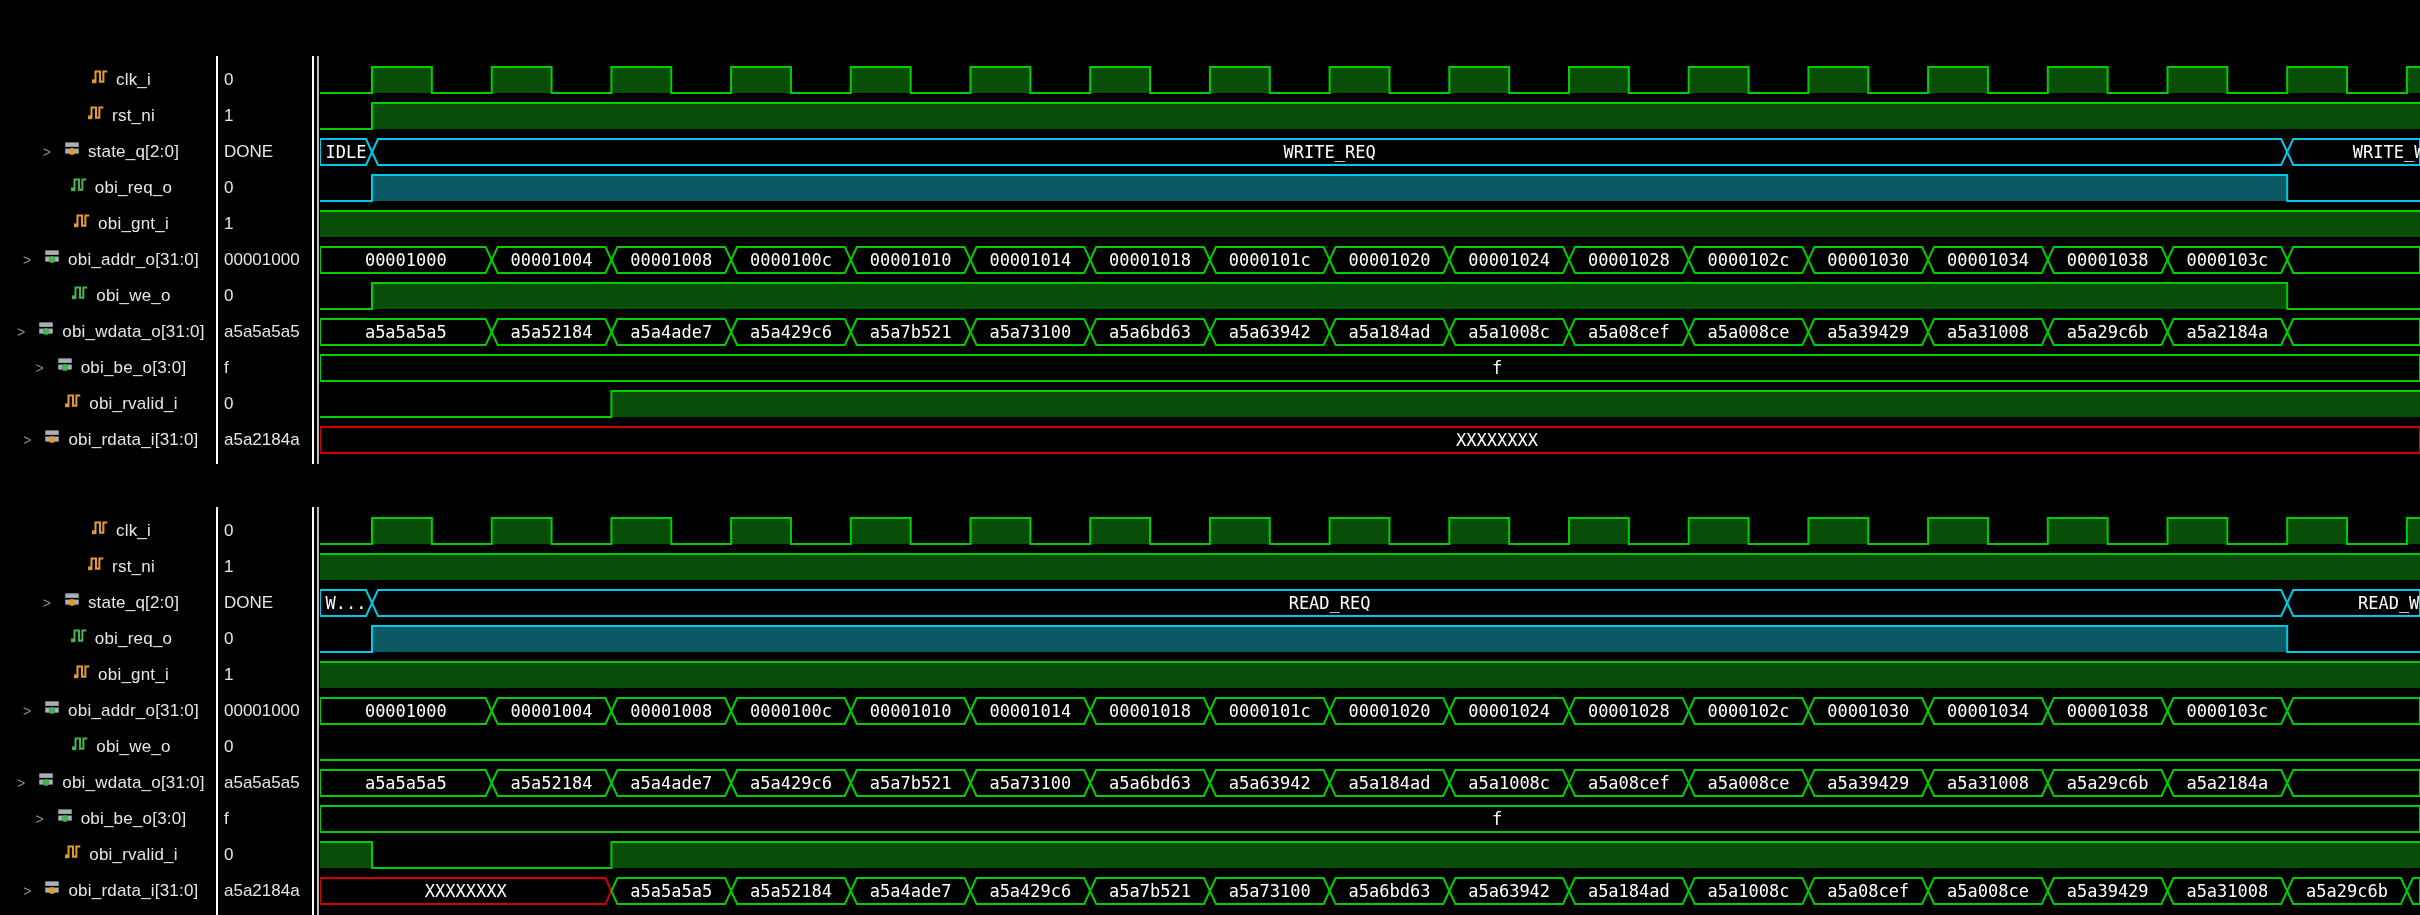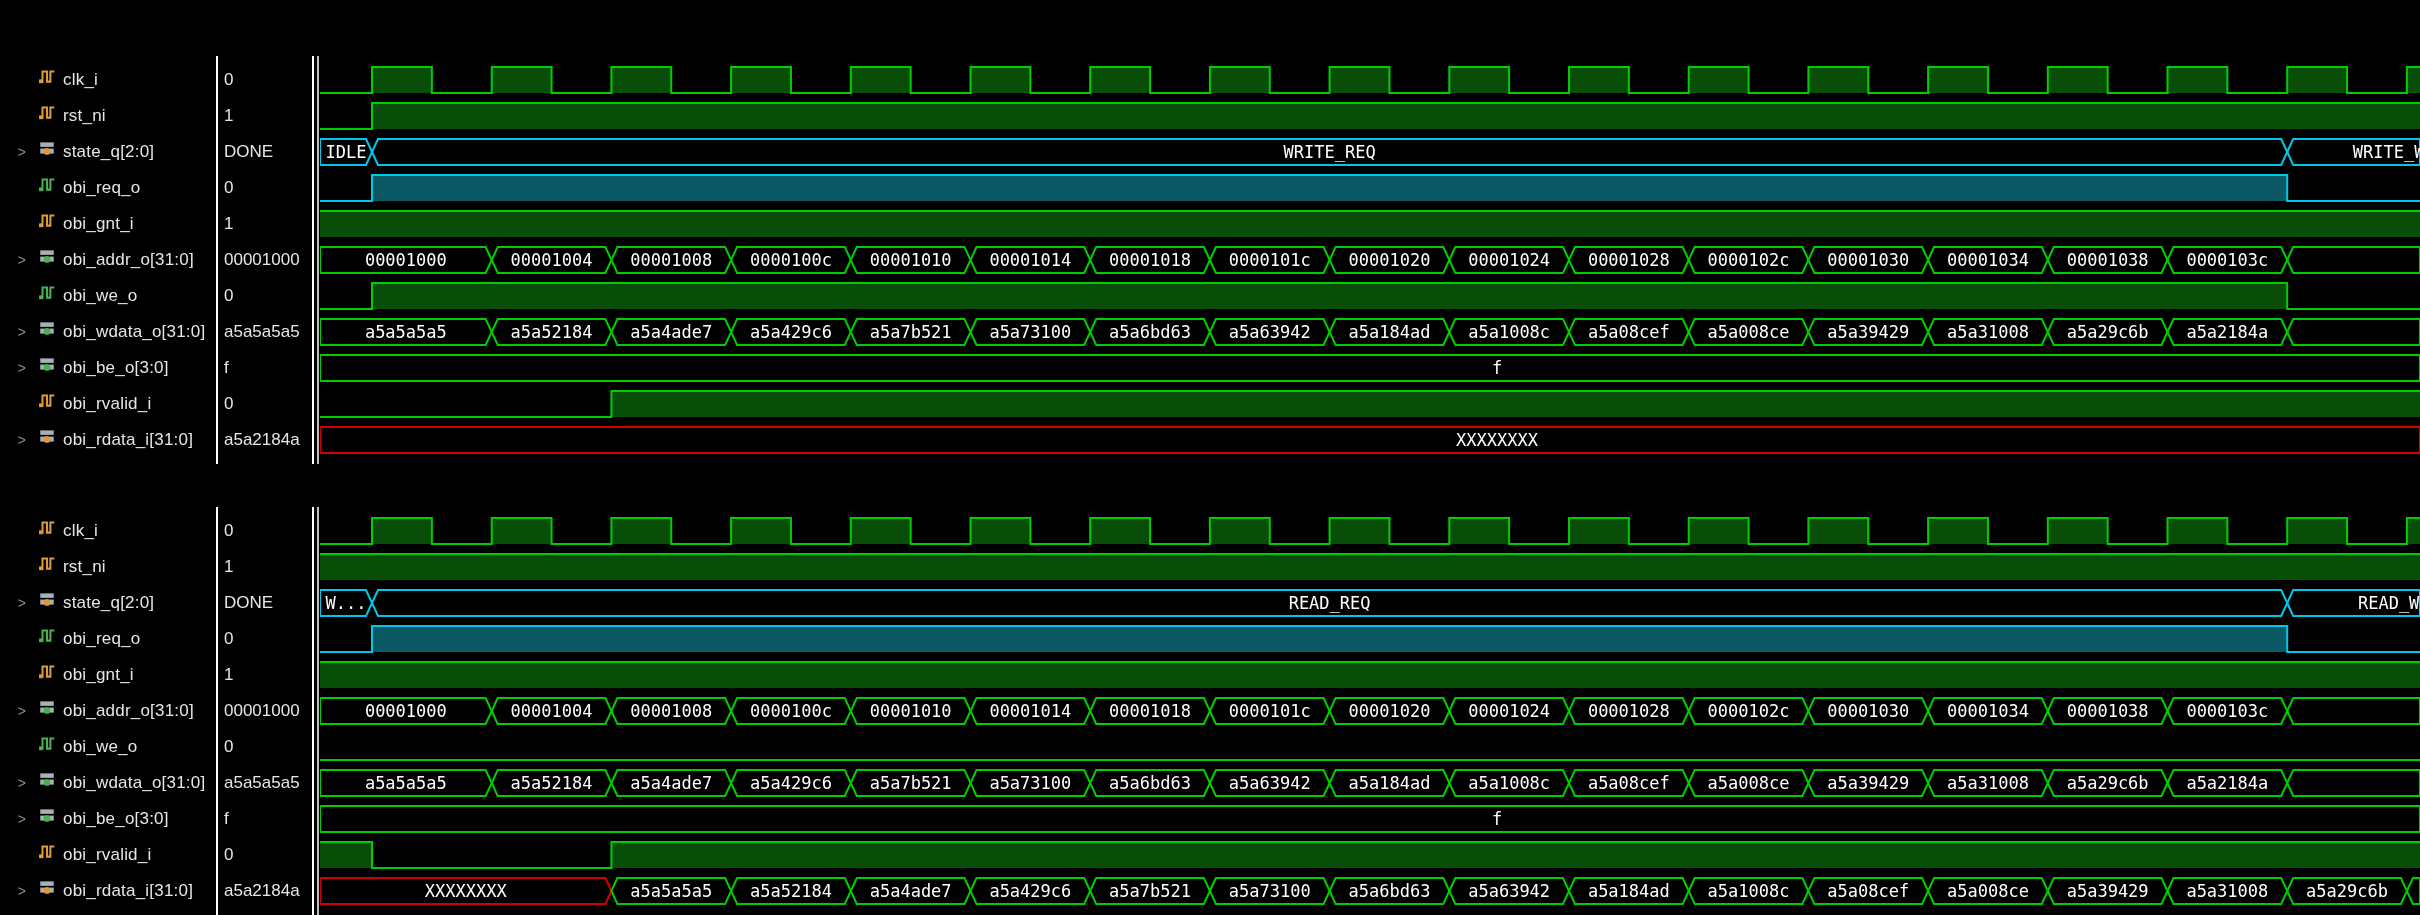--- a/index.html
+++ b/index.html
@@ -1,21 +1,21 @@
 <!DOCTYPE html>
 <html><head>
 <meta charset="utf-8">
 <style>
   html,body{margin:0;padding:0;background:#000;}
   body{width:2420px;height:915px;overflow:hidden;position:relative;
        font-family:"Liberation Sans",sans-serif;}
   .panel{position:absolute;left:0;width:2420px;height:420px;}
-  .sig-row{position:absolute;left:12px;width:216px;height:36px;line-height:36px;
+  .sig-row{position:absolute;left:0;width:216px;height:36px;line-height:36px;
            display:flex;align-items:center;color:#e6e6e6;font-size:17px;
-           letter-spacing:.2px;white-space:nowrap;overflow:hidden;}
+           letter-spacing:.2px;white-space:nowrap;overflow:hidden;justify-content:center;}
   .expander{width:20px;text-align:center;color:#8f8f8f;font-size:14px;flex:0 0 20px;}
   .no-exp{width:20px;flex:0 0 20px;}
   .sig-icon{flex:0 0 18px;margin-right:7px;margin-left:6px;}
   .val-cell{position:absolute;left:224px;width:86px;height:36px;line-height:36px;
             color:#e6e6e6;font-size:17px;white-space:nowrap;overflow:hidden;}
   .divider{position:absolute;width:2px;background:#ffffff;}
   .cursor-line{position:absolute;width:2px;background:#b9bec2;}
   .wave-svg{position:absolute;left:320px;top:0;overflow:hidden;}
   .wave-svg text{font-family:"DejaVu Sans Mono","Liberation Mono",monospace;
                  font-size:17px;fill:#ffffff;}

